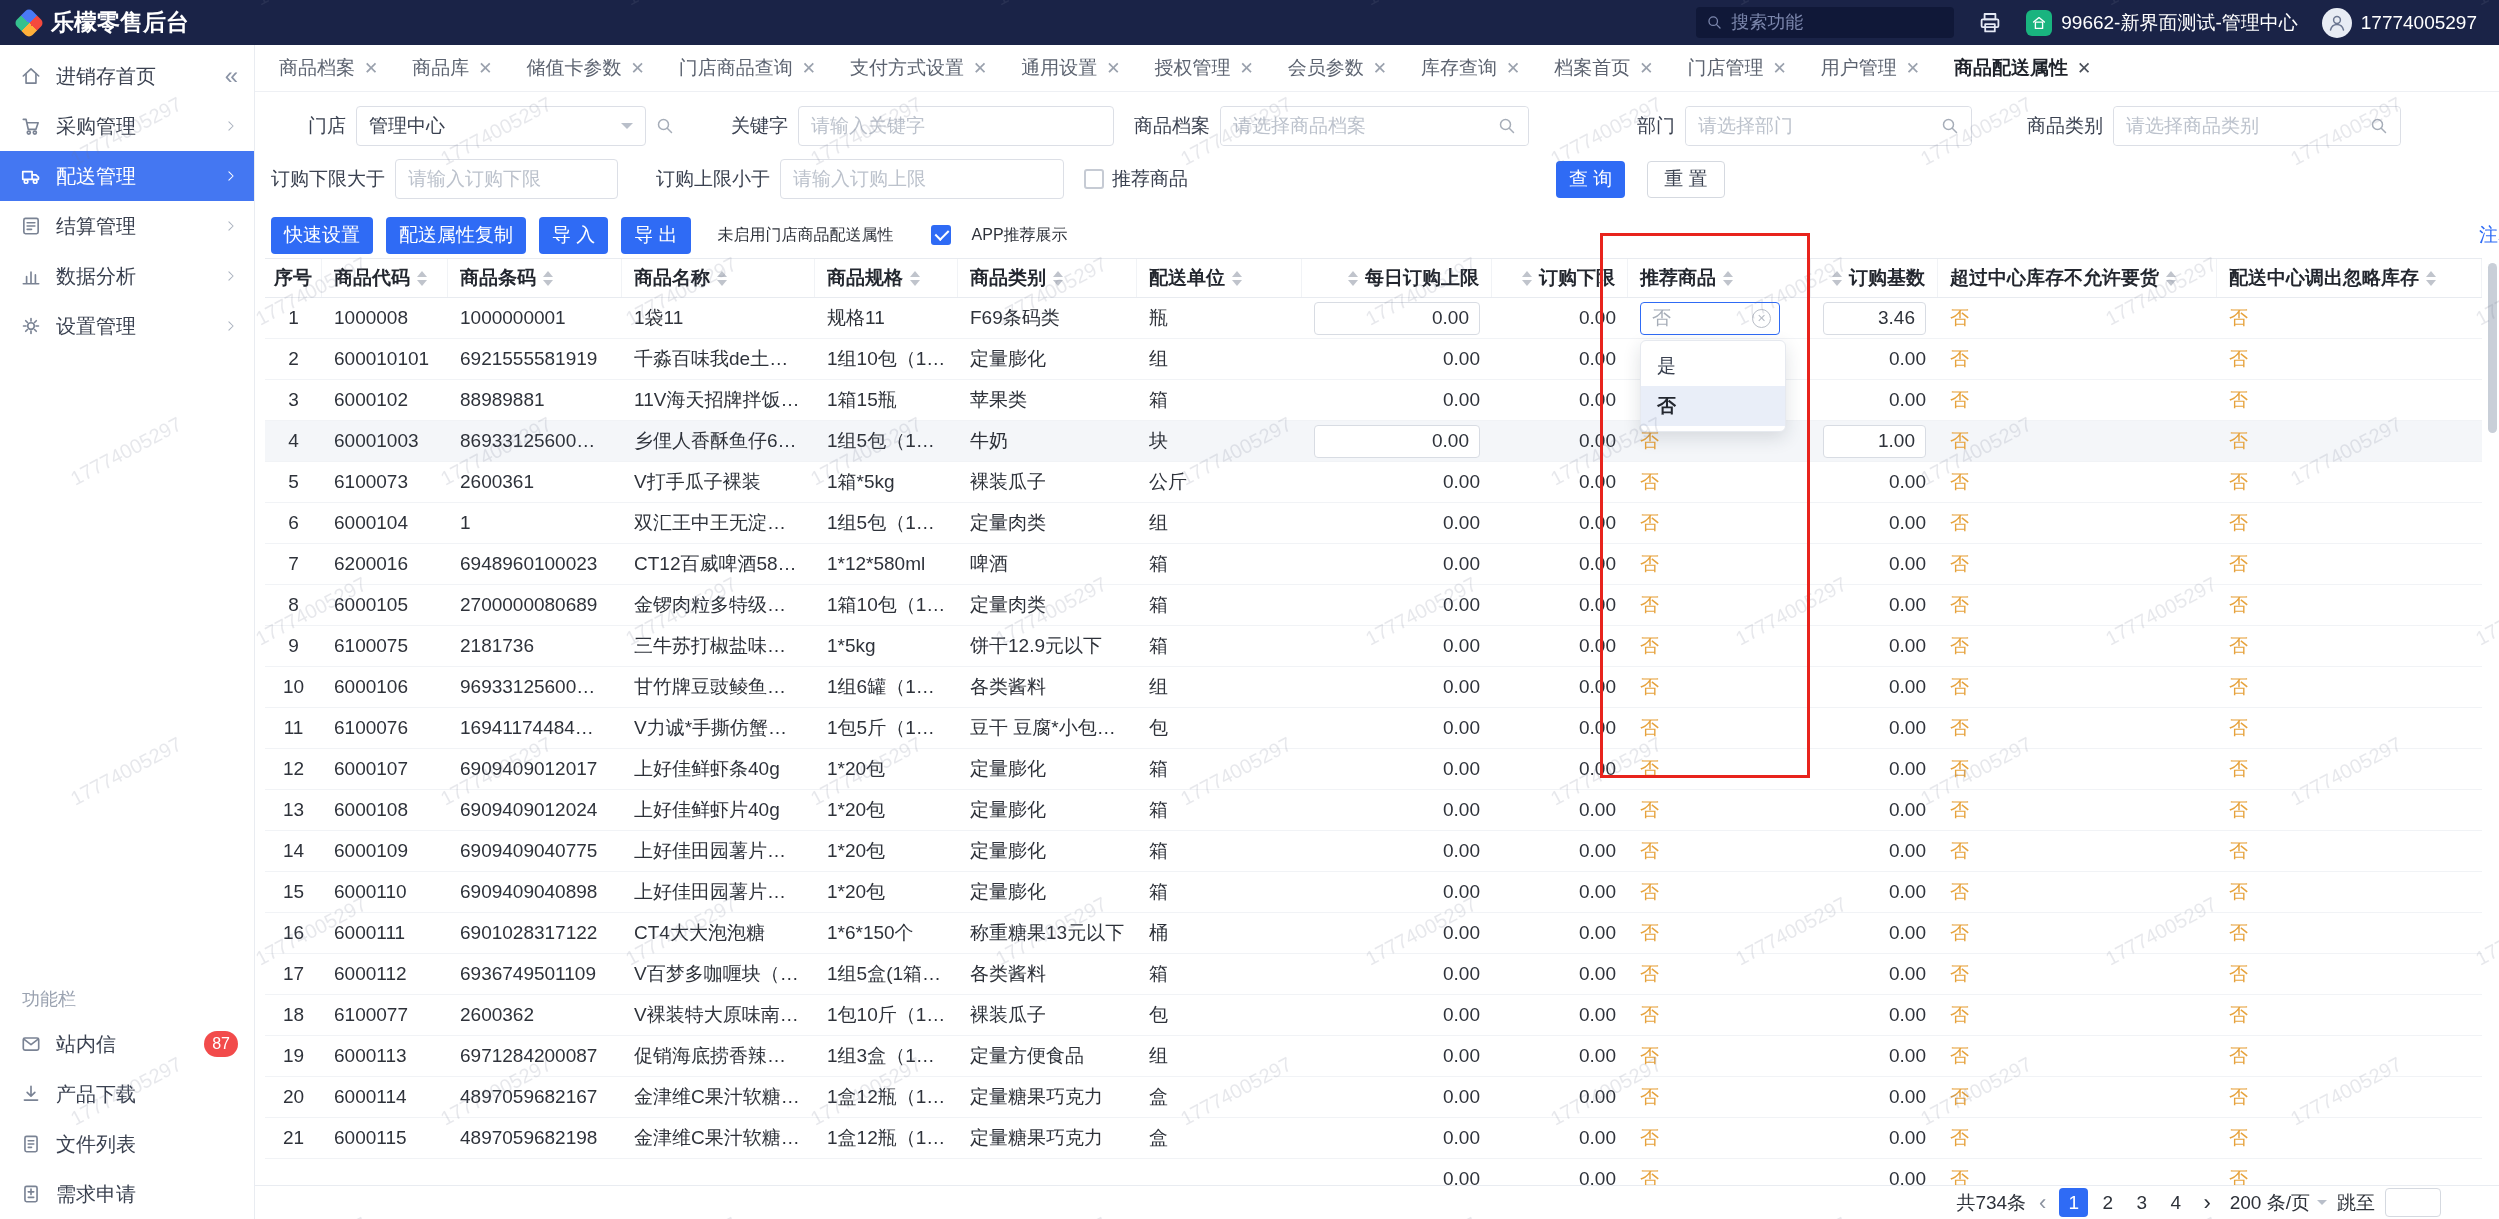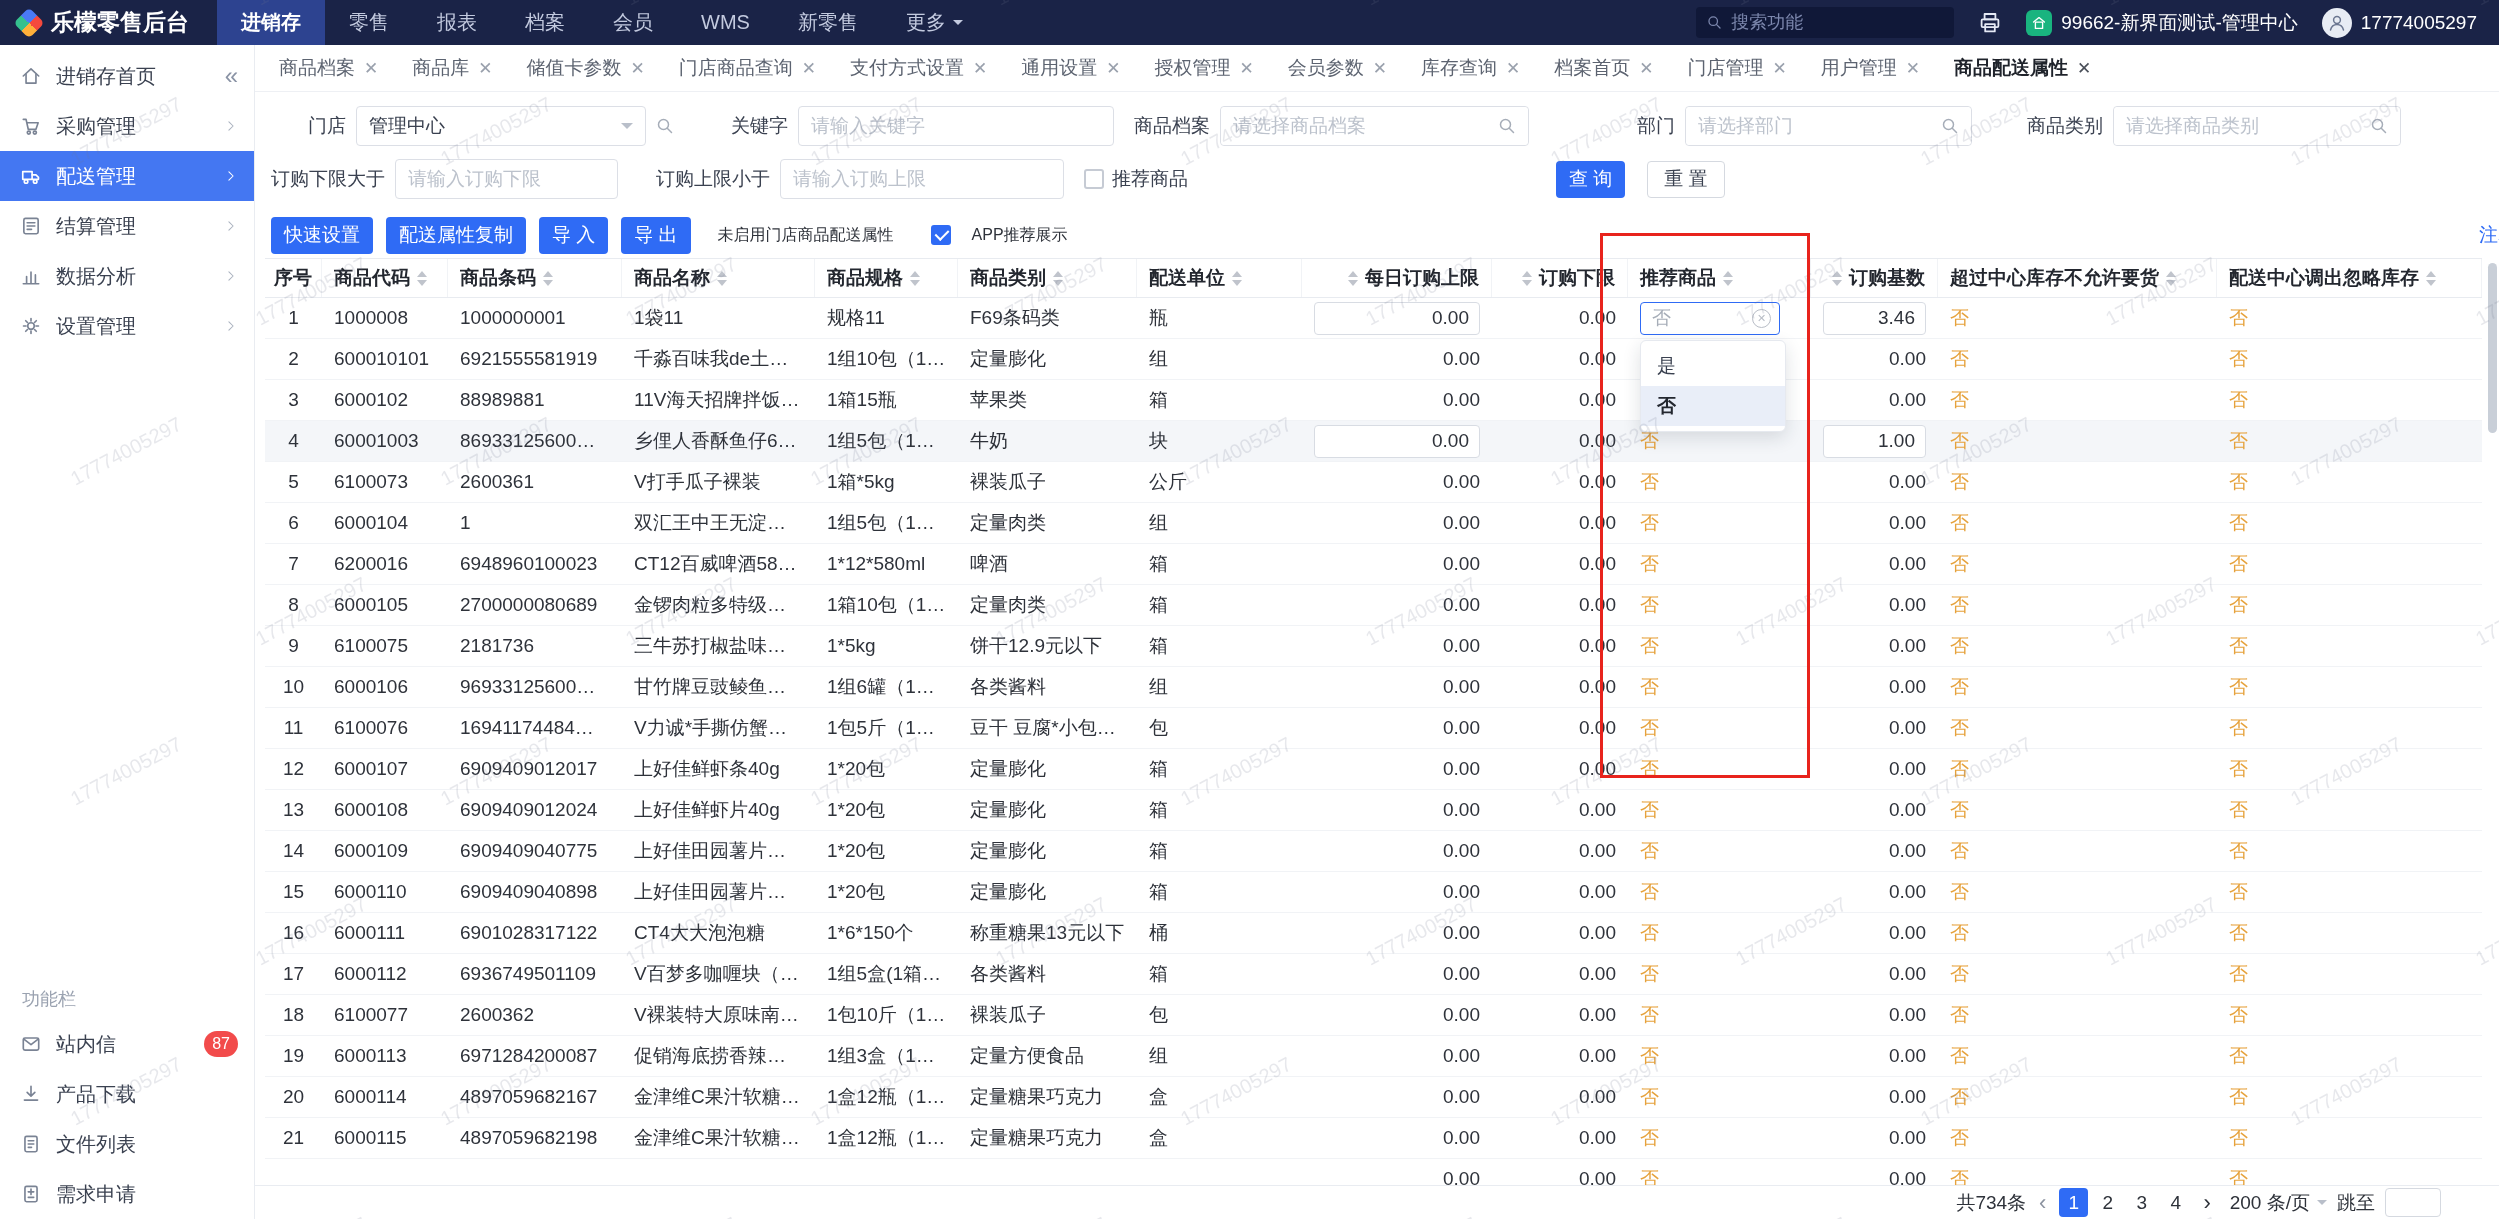--- a/index.html
+++ b/index.html
@@ -152,47 +152,20 @@
 </head>
 <body>
 
 <div class="page">
 
   <header class="navbar">
     <div class="logo">
       <span class="logo-icon"></span>
       <span>乐檬零售后台</span>
     </div>
-    <nav class="nav-menu" id="nav-menu">
-        <div class="nav-item active">
-          <span>进销存</span>
-        </div>
-        <div class="nav-item">
-          <span>零售</span>
-        </div>
-        <div class="nav-item">
-          <span>报表</span>
-        </div>
-        <div class="nav-item">
-          <span>档案</span>
-        </div>
-        <div class="nav-item">
-          <span>会员</span>
-        </div>
-        <div class="nav-item">
-          <span>WMS</span>
-        </div>
-        <div class="nav-item">
-          <span>新零售</span>
-        </div>
-        <div class="nav-item">
-          <span>更多</span>
-          <i class="nav-caret"></i>
-        </div>
-      </nav>
     <div class="nav-right">
       <div class="nav-search">
         <span class="icon" id="nav-search-icon">
             <svg viewBox="0 0 20 20">
               <circle cx="8.5" cy="8.5" r="5"></circle>
               <path d="M12.5 12.5 L16.5 16.5"></path>
             </svg>
           </span>
         <input placeholder="搜索功能" style="">
       </div>

